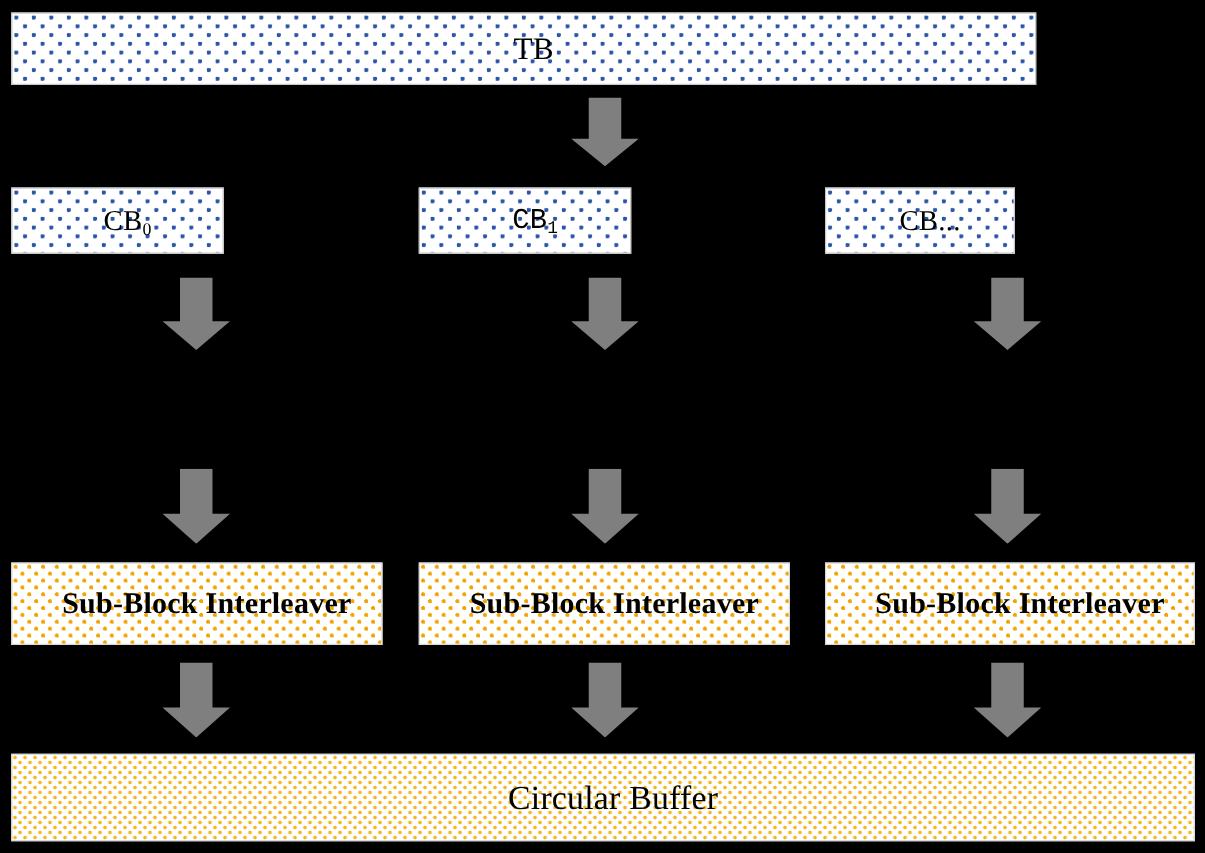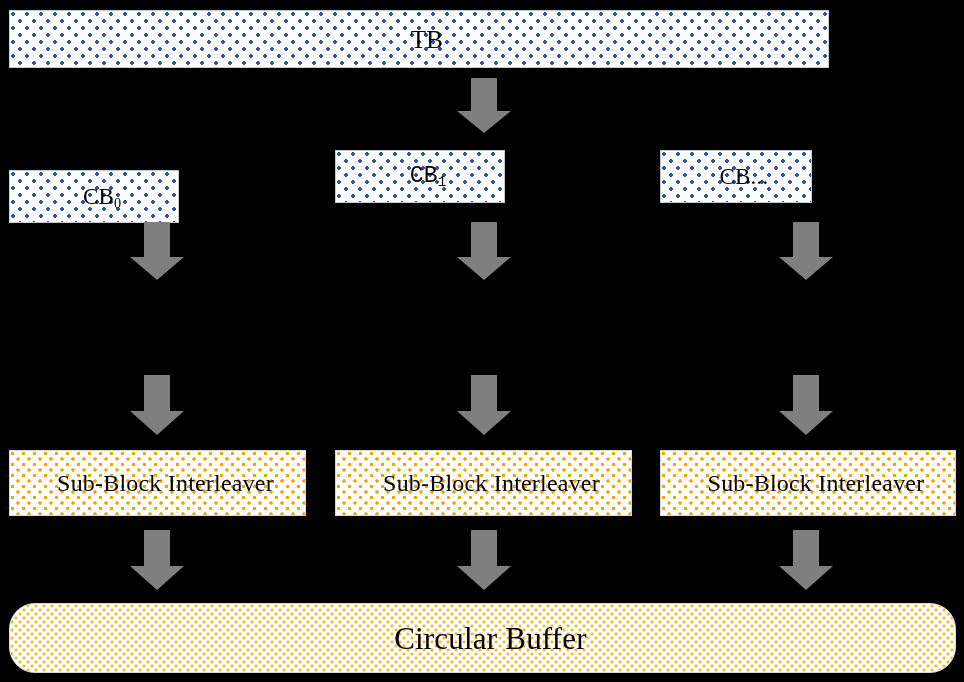--- a/index.html
+++ b/index.html
@@ -44,20 +44,21 @@
   }
 
   
   .fill-orange {
     background-color: #ffffff;
     background-image:
       radial-gradient(circle at 2.5px 2.5px, #f0a500 1.5px, rgba(255,255,255,0) 1.8px),
       radial-gradient(circle at 8px 8px, #f0a500 1.5px, rgba(255,255,255,0) 1.8px);
     background-size: 11px 11px, 11px 11px;
     border: 1px solid #d8d8d8;
+    font-weight: bold;
   }
 
   
   .fill-orange-dense {
     background-color: #ffffff;
     background-image:
       radial-gradient(circle at 2px 2px, #f5b820 1.4px, rgba(255,255,255,0) 1.7px),
       radial-gradient(circle at 6px 6px, #f5b820 1.4px, rgba(255,255,255,0) 1.7px);
     background-size: 8px 8px, 8px 8px;
     border: 1px solid #d8d8d8;
@@ -79,38 +80,38 @@
   
   .arrow {
     position: absolute;
   }
   .arrow svg { display: block; }
 
   
   .t-tb   { font-size: 25px; }
   .t-cb   { font-size: 23px; }
   .t-sbi  { font-size: 24px; }
-  .t-cbuf { font-size: 31px; border-radius: 26px; }
+  .t-cbuf { font-size: 27px; }
 </style>
 </head>
 <body>
 
 <div id="canvas">
 
   <div class="node fill-blue t-tb" style="left:9px; top:10px; width:820px; height:58px;">
     <span class="label">TB</span>
   </div>
 
   <div class="arrow" style="left:457px; top:78px;">
     <svg width="54" height="55" viewBox="0 0 54 55">
       <polygon points="14,0 40,0 40,33 54,33 27,55 0,33 14,33" fill="#7f7f7f"></polygon>
     </svg>
   </div>
 
-  <div class="node fill-blue t-cb" style="left:9px; top:150px; width:170px; height:53px;margin-top:20px;">
+  <div class="node fill-blue t-cb" style="left:9px; top:150px; width:170px; height:53px;">
     <span class="label"><span>CB</span><sub>0</sub></span>
   </div>
 
   <div class="node fill-blue t-cb" style="left:335px; top:150px; width:170px; height:53px;font-family:Liberation Mono, monospace;">
     <span class="label"><span>CB</span><sub>1</sub></span>
   </div>
 
   <div class="node fill-blue t-cb" style="left:660px; top:150px; width:152px; height:53px;">
     <span class="label"><span>CB...</span><sub></sub></span>
   </div>

